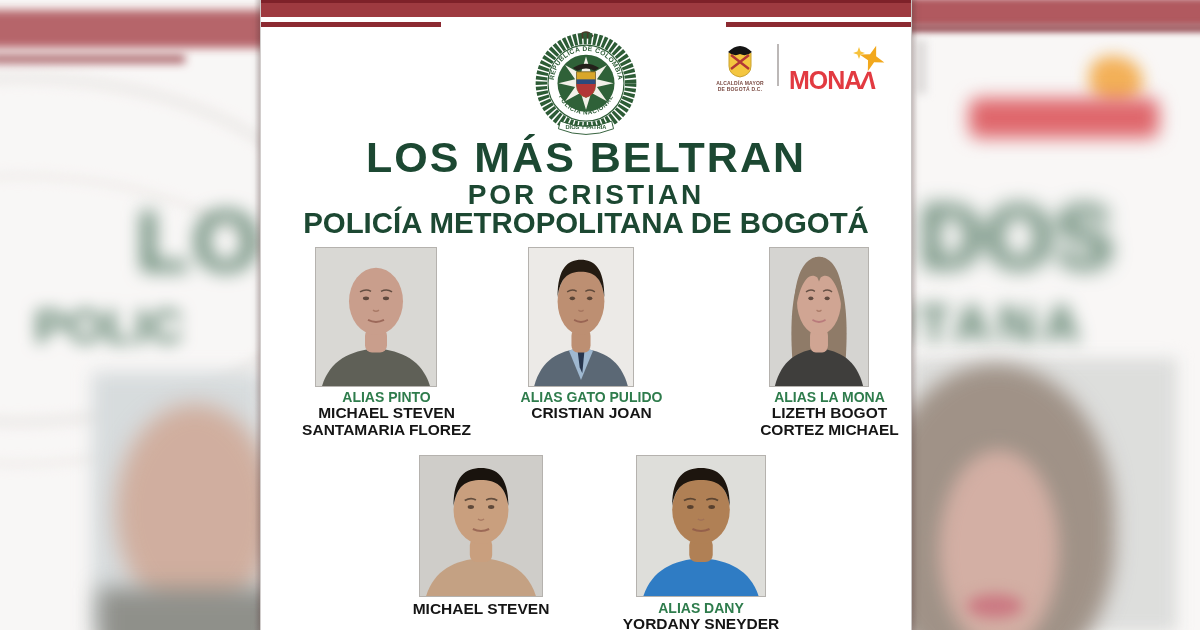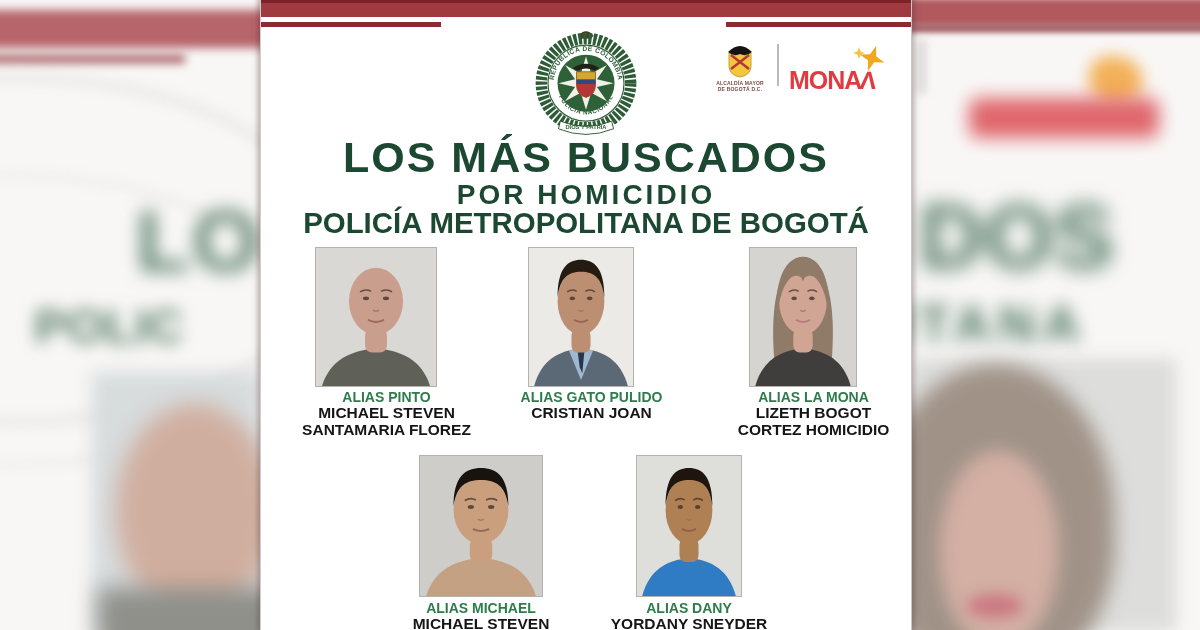--- a/index.html
+++ b/index.html
@@ -159,22 +159,22 @@
     <div class="logo-divider"></div>
 
     <div class="bogota">
       <svg class="bogota-star" width="36" height="30" viewBox="0 0 36 30">
         <path d="M21 1 L24.2 11 L34 14.5 L24.2 17.5 L21 28 L17.8 17.5 L8 14.5 L17.8 11 Z" fill="#f2a81d" transform="rotate(18 21 14.5)"></path>
         <path d="M8 3 L9.6 7.4 L14 9 L9.6 10.6 L8 15 L6.4 10.6 L2 9 L6.4 7.4 Z" fill="#f7c23c"></path>
       </svg>
       <div class="bogota-word"><span>MONA</span><span class="caret">Λ</span></div>
     </div>
 
-    <div class="title1">LOS MÁS BUSCADOS</div>
-    <div class="title2">POR HOMICIDIO</div>
+    <div class="title1">LOS MÁS BELTRAN</div>
+    <div class="title2">POR CRISTIAN</div>
     <div class="title3">POLICÍA METROPOLITANA DE BOGOTÁ</div>
 
     <figure class="person row1 bald" style="left: 54px; top: 247px; width: 122px; margin: 0px; --style: bald; --bg: #d9d8d4; --skin: #c99e8c; --hair: #b98d79; --shirt: #5f6057; --shirt2: #5f6057; --tie: #5f6057;">
       <div class="mug">
         <svg viewBox="0 0 120 140" preserveAspectRatio="none">
           <rect x="0" y="0" width="120" height="140" fill="var(--bg)"></rect>
           <path class="hair-back" d="M28 120 C20 40 40 12 60 12 C80 12 100 40 92 120 Q60 132 28 120 Z" fill="var(--hair)"></path>
           <path class="shoulders" d="M6 140 C14 114 34 104 60 102 C86 104 106 114 114 140 Z" fill="var(--shirt)"></path>
           <g class="suitbits">
             <path d="M46 104 L60 101 L74 104 L60 134 Z" fill="var(--shirt2)"></path>
@@ -224,21 +224,21 @@
             <path d="M52 73 q8 4 16 0" stroke="#8a5346" stroke-width="2" fill="none"></path>
           </g>
         </svg>
       </div>
       <figcaption>
         <div class="alias">ALIAS GATO PULIDO</div>
         <div class="pname">CRISTIAN JOAN</div>
       </figcaption>
     </figure>
 
-    <figure class="person row1 long" style="left: 488px; top: 247px; width: 108px; margin: 0px; --style: long; --bg: #d5d4d1; --skin: #d0a593; --hair: #8f7b68; --shirt: #3f3e3c; --shirt2: #3f3e3c; --tie: #3f3e3c;">
+    <figure class="person row1 long" style="left: 508px; top: 247px; width: 100px; margin: 0px; --style: long; --bg: #d5d4d1; --skin: #d0a593; --hair: #8f7b68; --shirt: #3f3e3c; --shirt2: #3f3e3c; --tie: #3f3e3c;">
       <div class="mug">
         <svg viewBox="0 0 120 140" preserveAspectRatio="none">
           <rect x="0" y="0" width="120" height="140" fill="var(--bg)"></rect>
           <path class="hair-back" d="M28 120 C20 40 40 12 60 12 C80 12 100 40 92 120 Q60 132 28 120 Z" fill="var(--hair)"></path>
           <path class="shoulders" d="M6 140 C14 114 34 104 60 102 C86 104 106 114 114 140 Z" fill="var(--shirt)"></path>
           <g class="suitbits">
             <path d="M46 104 L60 101 L74 104 L60 134 Z" fill="var(--shirt2)"></path>
             <path d="M56 104 L64 104 L61.5 127 L58.5 121 Z" fill="var(--tie)"></path>
           </g>
           <rect x="49" y="82" width="22" height="24" rx="7" fill="var(--skin)"></rect>
@@ -251,21 +251,21 @@
             <ellipse cx="50" cy="51" rx="3.1" ry="1.9" fill="#33261e"></ellipse>
             <ellipse cx="70" cy="51" rx="3.1" ry="1.9" fill="#33261e"></ellipse>
             <path d="M57 63 q3 2.4 6 0" stroke="#9c6b57" stroke-width="1.4" fill="none"></path>
             <path d="M52 73 q8 4 16 0" stroke="#b06a72" stroke-width="2" fill="none"></path>
           </g>
         </svg>
       </div>
       <figcaption>
         <div class="alias">ALIAS LA MONA</div>
         <div class="pname">LIZETH BOGOT</div>
-        <div class="pname">CORTEZ HOMICIDIO</div>
+        <div class="pname">CORTEZ MICHAEL</div>
       </figcaption>
     </figure>
 
     <figure class="person row2 short" style="left: 158px; top: 455px; width: 124px; margin: 0px; --style: short; --bg: #cfcdc9; --skin: #c99f7e; --hair: #19130d; --shirt: #c4a183; --shirt2: #c4a183; --tie: #c4a183;">
       <div class="mug">
         <svg viewBox="0 0 120 140" preserveAspectRatio="none">
           <rect x="0" y="0" width="120" height="140" fill="var(--bg)"></rect>
           <path class="hair-back" d="M28 120 C20 40 40 12 60 12 C80 12 100 40 92 120 Q60 132 28 120 Z" fill="var(--hair)"></path>
           <path class="shoulders" d="M6 140 C14 114 34 104 60 102 C86 104 106 114 114 140 Z" fill="var(--shirt)"></path>
           <g class="suitbits">
@@ -280,27 +280,26 @@
             <path d="M44 44.5 q6 -3.5 11 -.5" stroke="#3a2d24" stroke-width="1.6" fill="none"></path>
             <path d="M65 44 q6 -3 11 .5" stroke="#3a2d24" stroke-width="1.6" fill="none"></path>
             <ellipse cx="50" cy="51" rx="3.1" ry="1.9" fill="#33261e"></ellipse>
             <ellipse cx="70" cy="51" rx="3.1" ry="1.9" fill="#33261e"></ellipse>
             <path d="M57 63 q3 2.4 6 0" stroke="#9c6b57" stroke-width="1.4" fill="none"></path>
             <path d="M52 73 q8 4 16 0" stroke="#8a5346" stroke-width="2" fill="none"></path>
           </g>
         </svg>
       </div>
       <figcaption>
-        <div class="alias">ALIAS MICHAEL</div>
         <div class="pname">MICHAEL STEVEN</div>
 
       </figcaption>
     </figure>
 
-    <figure class="person row2 short" style="left: 375px; top: 455px; width: 106px; margin: 0px; --style: short; --bg: #dededa; --skin: #b08055; --hair: #1d150e; --shirt: #2f7cc4; --shirt2: #2f7cc4; --tie: #2f7cc4;">
+    <figure class="person row2 short" style="left: 375px; top: 455px; width: 130px; margin: 0px; --style: short; --bg: #dededa; --skin: #b08055; --hair: #1d150e; --shirt: #2f7cc4; --shirt2: #2f7cc4; --tie: #2f7cc4;">
       <div class="mug">
         <svg viewBox="0 0 120 140" preserveAspectRatio="none">
           <rect x="0" y="0" width="120" height="140" fill="var(--bg)"></rect>
           <path class="hair-back" d="M28 120 C20 40 40 12 60 12 C80 12 100 40 92 120 Q60 132 28 120 Z" fill="var(--hair)"></path>
           <path class="shoulders" d="M6 140 C14 114 34 104 60 102 C86 104 106 114 114 140 Z" fill="var(--shirt)"></path>
           <g class="suitbits">
             <path d="M46 104 L60 101 L74 104 L60 134 Z" fill="var(--shirt2)"></path>
             <path d="M56 104 L64 104 L61.5 127 L58.5 121 Z" fill="var(--tie)"></path>
           </g>
           <rect x="49" y="82" width="22" height="24" rx="7" fill="var(--skin)"></rect>

